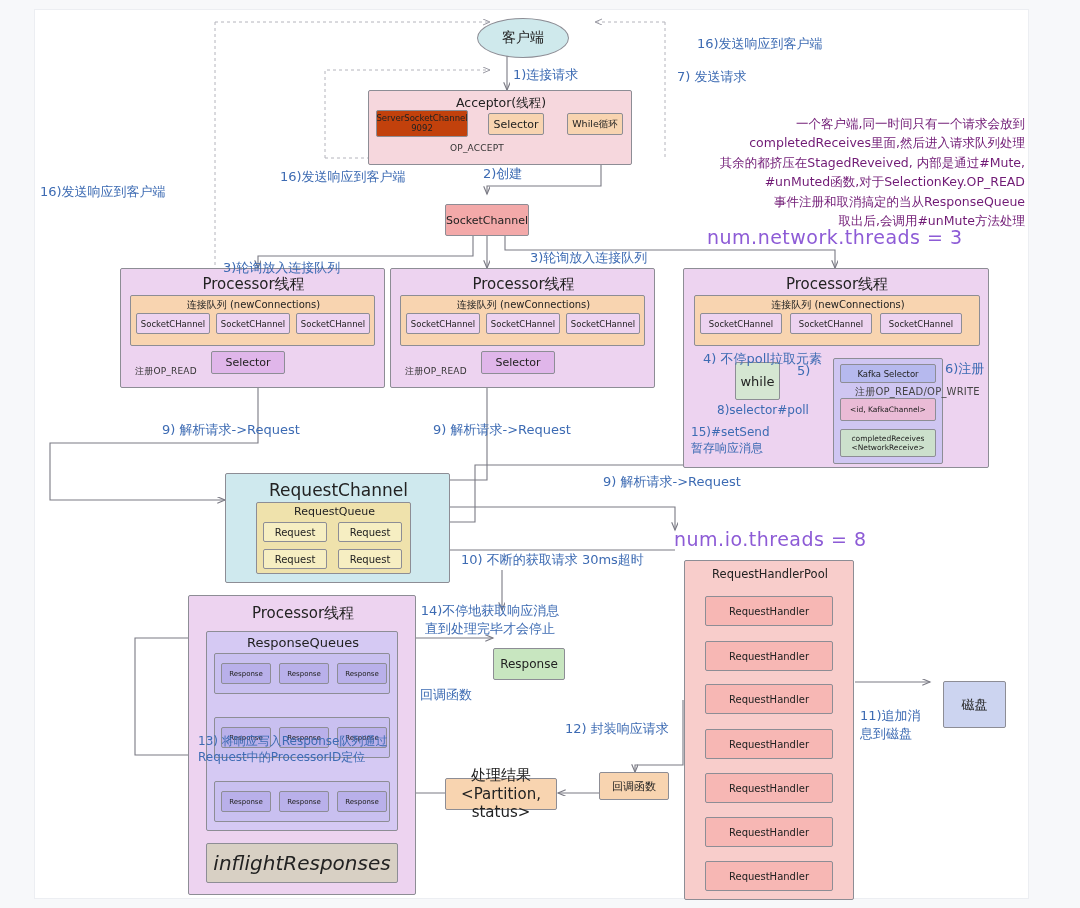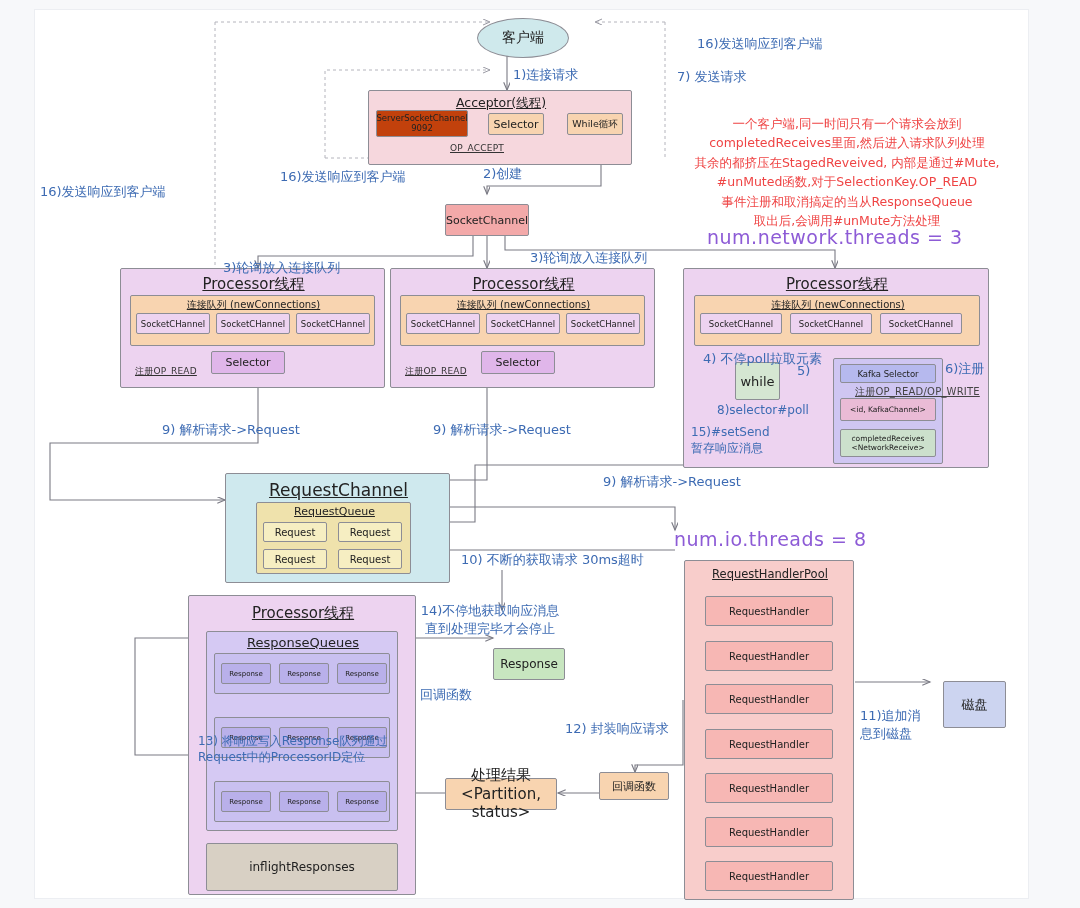--- a/index.html
+++ b/index.html
@@ -1,31 +1,31 @@
 <!DOCTYPE html>
 <html><head>
 <meta charset="utf-8">
 <style>
   html,body{margin:0;padding:0;background:#f7f8fa;}
   body{font-family:"DejaVu Sans","Liberation Sans",sans-serif;}
   #page{position:relative;width:1080px;height:908px;overflow:hidden;background:#f7f8fa;}
   #canvas{position:absolute;left:35px;top:10px;width:993px;height:888px;background:#ffffff;
           box-shadow:0 0 0 1px #eceef2;}
-  .abs{position:absolute;box-sizing:border-box;text-decoration:underline;}
+  .abs{position:absolute;box-sizing:border-box;}
   
   .box{position:absolute;box-sizing:border-box;border:1px solid #8d8d95;border-radius:2px;
        display:flex;align-items:center;justify-content:center;text-align:center;
        font-family:"DejaVu Sans","Liberation Sans",sans-serif;color:#222;}
   .hatch{background-image:repeating-linear-gradient(135deg,rgba(255,255,255,.55) 0 2px,rgba(255,255,255,0) 2px 6px);}
   .lbl{position:absolute;color:#3d6bb3;font-size:13px;line-height:1.35;white-space:nowrap;}
   .lbl.wrap{white-space:normal;}
   .hand{font-family:"DejaVu Sans","Liberation Sans",sans-serif;letter-spacing:.2px;}
   .ttl{font-size:15px;}
   svg.ov{position:absolute;left:0;top:0;width:993px;height:888px;overflow:visible;pointer-events:none;}
-  .redtxt{position:absolute;color:#ef4444;font-size:12.5px;line-height:1.55;text-align:center;white-space:pre-line;}
+  .redtxt{position:absolute;color:#701a75;font-size:12.5px;line-height:1.55;text-align:right;white-space:pre-line;}
   .purptxt{position:absolute;color:#8d5bd6;font-size:19px;letter-spacing:.5px;white-space:nowrap;}
 </style>
 </head>
 <body>
 
 <div id="page">
   <div id="canvas">
 
     <svg class="ov" viewBox="0 0 993 888">
       <defs>
@@ -252,21 +252,21 @@
     <div class="box hatch" style="left:186px;top:781px;width:50px;height:21px;background:#b9b0ea;font-size:7px;">
       <span>Response</span>
       </div>
     <div class="box hatch" style="left:244px;top:781px;width:50px;height:21px;background:#b9b0ea;font-size:7px;">
       <span>Response</span>
       </div>
     <div class="box hatch" style="left:302px;top:781px;width:50px;height:21px;background:#b9b0ea;font-size:7px;">
       <span>Response</span>
       </div>
 
-    <div class="box hatch" style="left:171px;top:833px;width:192px;height:48px;background:#d8d0c4;font-size:12px;">
+    <div class="box hatch" style="left:171px;top:833px;width:192px;height:40px;background:#d8d0c4;font-size:20px;font-style:italic;">
       <span>inflightResponses</span>
       </div>
 
     <div class="box hatch" style="left:649px;top:550px;width:170px;height:340px;background:#f8cdcb;display:block;">
       <div class="abs" style="left:0;top:6px;width:170px;text-align:center;font-size:11.5px;">RequestHandlerPool</div>
     </div>
     <div class="box hatch" style="left:670px;top:586px;width:128px;height:30px;background:#f7b7b4;font-size:10px;">
       <span>RequestHandler</span>
       </div>
     <div class="box hatch" style="left:670px;top:631px;width:128px;height:30px;background:#f7b7b4;font-size:10px;">

